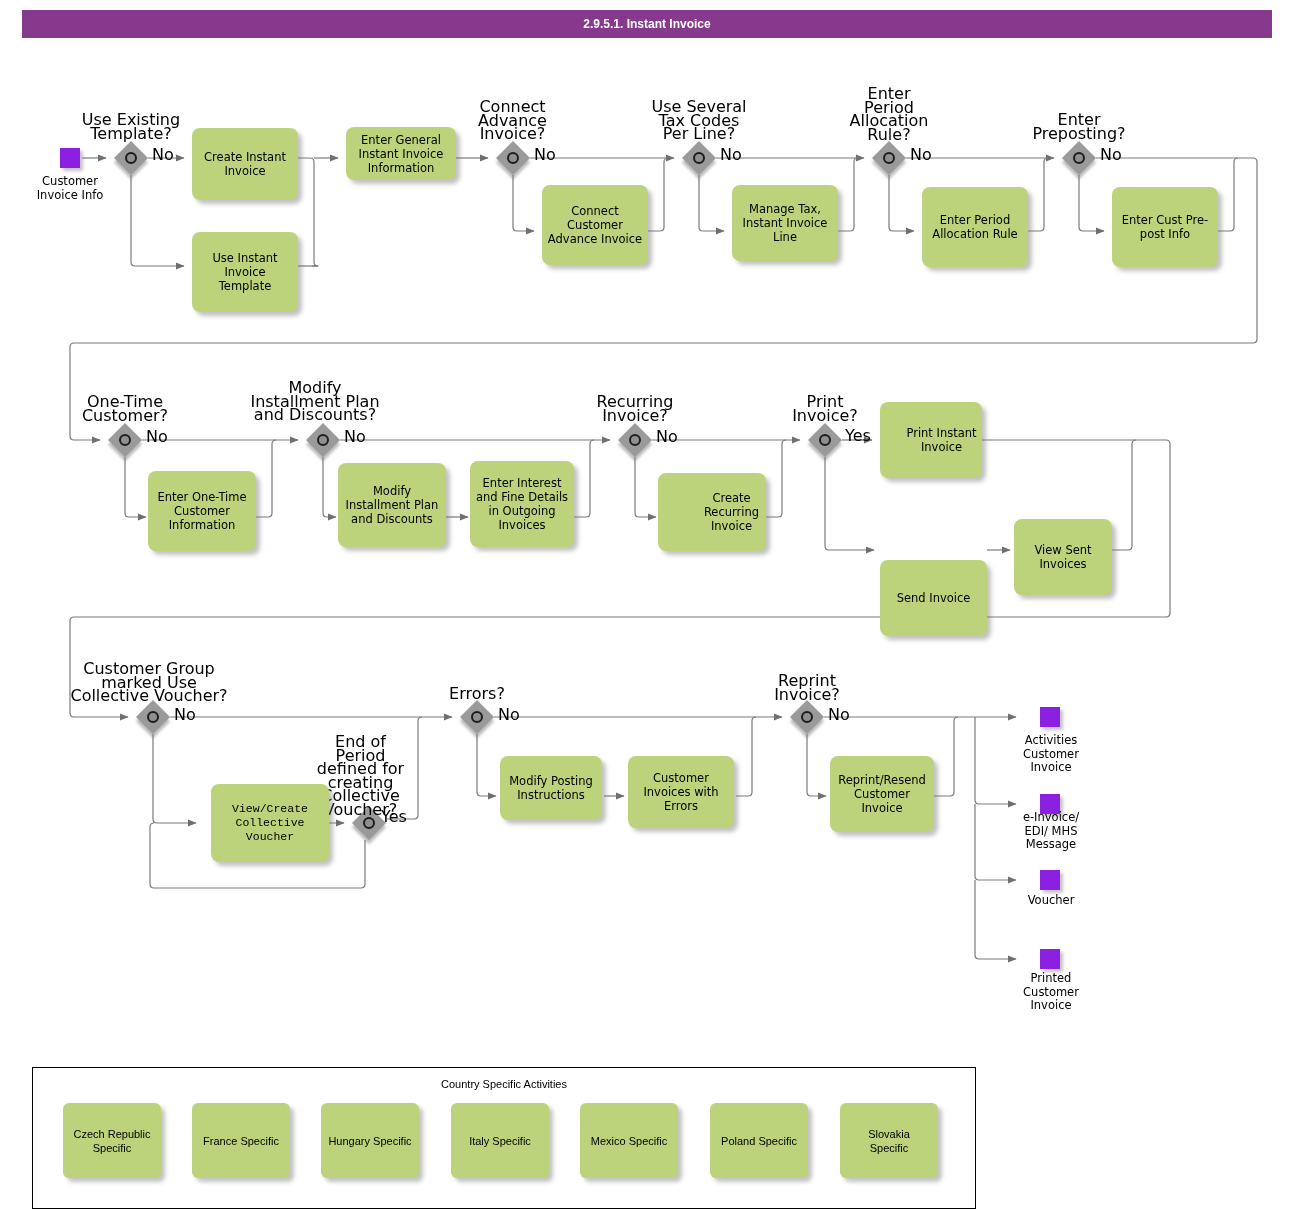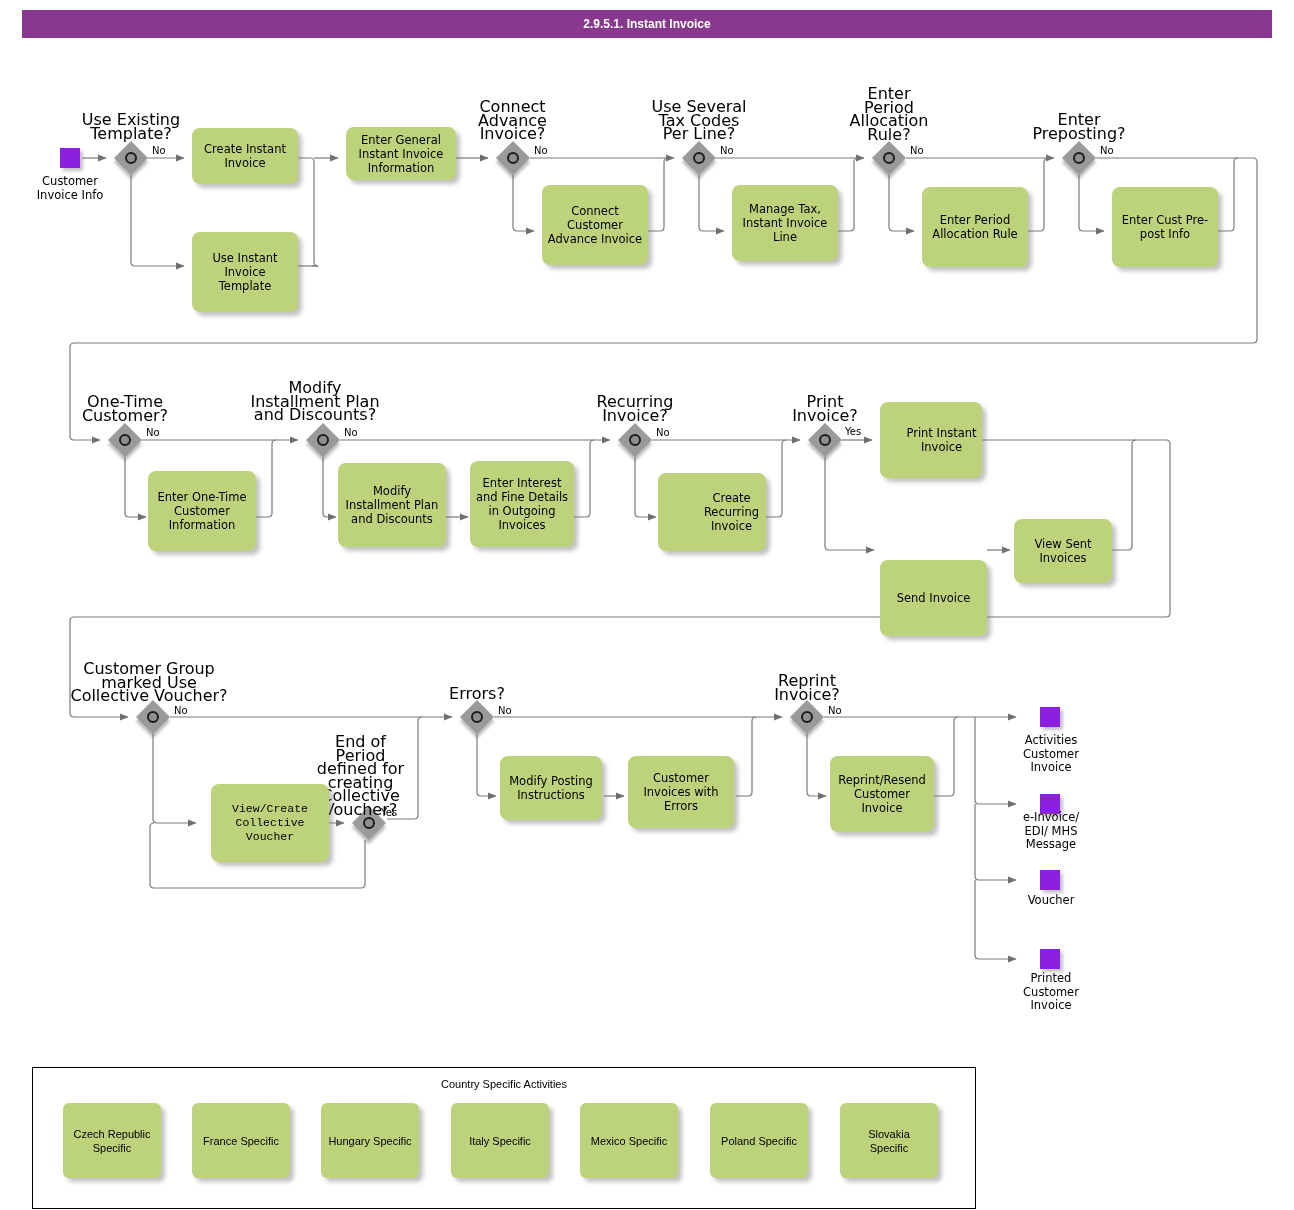--- a/index.html
+++ b/index.html
@@ -58,21 +58,21 @@
     position:absolute;left:11px;top:11px;width:12px;height:12px;
     border:2.4px solid #1d1d1d;border-radius:50%;
     background:#8f8f8f;
     box-sizing:border-box;
   }
   .gwlbl{
     position:absolute;text-align:center;font-size:16px;line-height:13.5px;
     color:#000;font-family:"DejaVu Sans", sans-serif;white-space:pre-line;
   }
   .branch{
-    position:absolute;font-size:10px;color:#000;
+    position:absolute;font-size:16px;color:#000;
     font-family:"DejaVu Sans", sans-serif;
   }
 
   
   .evt{position:absolute;width:20px;height:20px;background:#8b20e0;
        box-shadow:3px 3px 3px rgba(140,140,140,.5);}
   .evtlbl{
     position:absolute;text-align:center;font-size:11.5px;line-height:13.5px;
     color:#000;font-family:"DejaVu Sans", sans-serif;white-space:pre-line;
   }
@@ -311,21 +311,21 @@
   <div class="branch" style="left:498px;top:705px;">No</div>
 
   <div class="gw" style="left:790px;top:700px;">
     <div class="dia"></div>
     <div class="ring"></div>
   </div>
   <div class="gwlbl" style="left: 747px; top: 674px; width: 120px; white-space: pre-line;">Reprint
 Invoice?</div>
   <div class="branch" style="left:828px;top:705px;">No</div>
 
-  <div class="task" style="left:192px;top:128px;width:106px;height:56px;">
+  <div class="task" style="left:192px;top:128px;width:106px;height:72px;">
       <span style="white-space: pre-line;">Create Instant
 Invoice</span>
     </div>
   <div class="task" style="left:192px;top:232px;width:106px;height:80px;">
       <span style="white-space: pre-line;">Use Instant
 Invoice
 Template</span>
     </div>
   <div class="task" style="left:346px;top:127px;width:110px;height:53px;">
       <span style="white-space: pre-line;">Enter General
@@ -372,21 +372,21 @@
 Recurring
 Invoice</span>
     </div>
   <div class="task" style="left:880px;top:402px;width:102px;height:76px;padding-left:25px;">
       <span style="white-space: pre-line;">Print Instant
 Invoice</span>
     </div>
   <div class="task" style="left:880px;top:516px;width:107px;height:76px;margin-top:44px;">
       <span style="white-space: pre-line;">Send Invoice</span>
     </div>
-  <div class="task" style="left:1014px;top:519px;width:98px;height:64px;">
+  <div class="task" style="left:1014px;top:519px;width:98px;height:76px;">
       <span style="white-space: pre-line;">View Sent
 Invoices</span>
     </div>
 
   <div class="task" style="left:211px;top:784px;width:118px;height:78px;font-family:Liberation Mono, monospace;">
       <span style="white-space: pre-line;">View/Create
 Collective
 Voucher</span>
     </div>
   <div class="task" style="left:500px;top:756px;width:102px;height:64px;">

